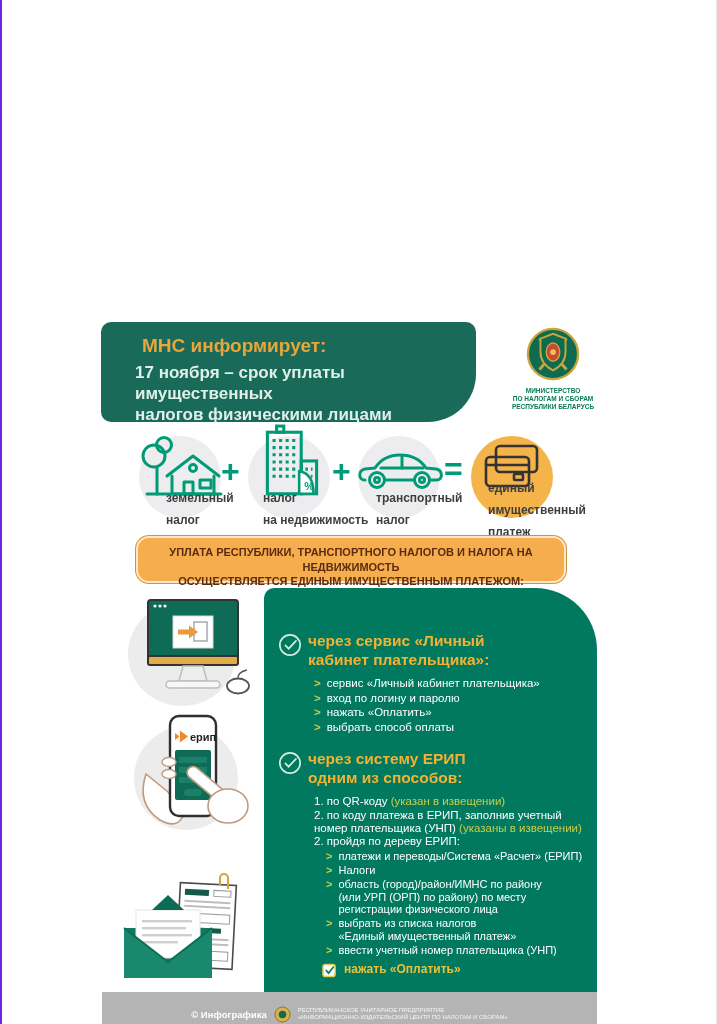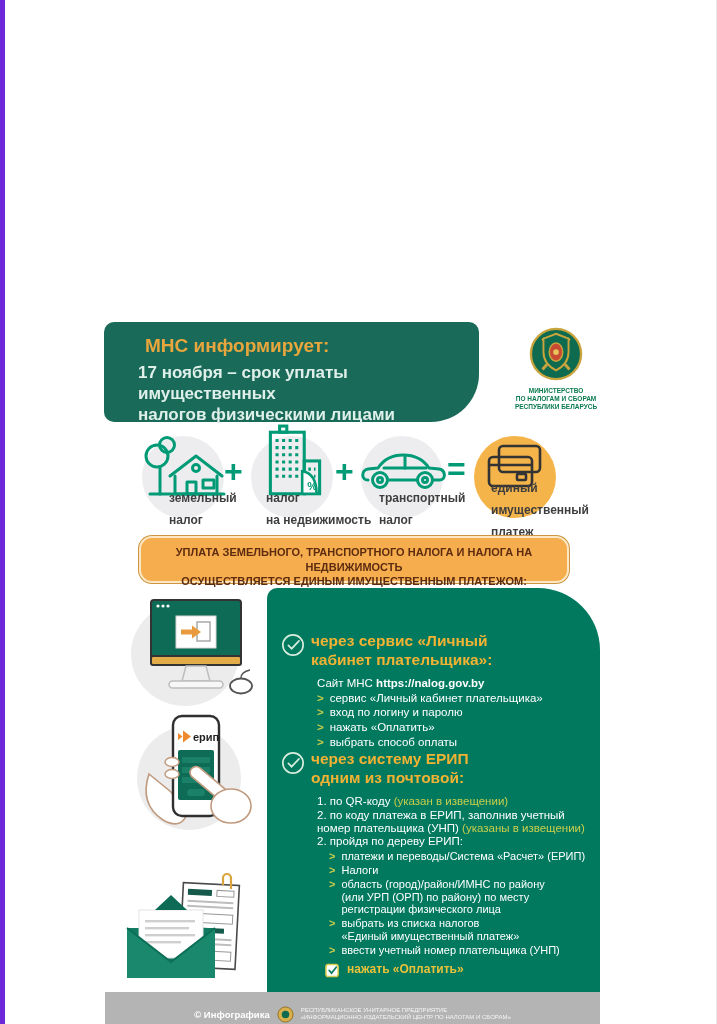--- a/index.html
+++ b/index.html
@@ -1,19 +1,19 @@
 <!DOCTYPE html>
 <html><head>
 <meta charset="utf-8">
 <style>
   * { margin:0; padding:0; box-sizing:border-box; }
   html,body { background:#fff; }
   body { font-family:"Liberation Sans","DejaVu Sans",sans-serif; }
   .page { position:relative; width:717px; height:1024px; background:#FFFFFF;
-          border-left:5px solid #6d28d9; border-right:1px solid #E9E9E9; overflow:hidden;padding-left:31px; }
+          border-left:2px solid #6d28d9; border-right:1px solid #E9E9E9; overflow:hidden;padding-left:31px; }
 
   
   .header-box { position:absolute; left:99px; top:322px; width:375px; height:100px;
                 background:#1A6A59; border-radius:10px 10px 48px 10px; }
   .header-title { position:absolute; left:41px; top:13px; font-size:19px; font-weight:bold; color:#E9A63C; }
   .header-subtitle { position:absolute; left:34px; top:40px; font-size:17px; font-weight:bold;
                      color:#DFF0EA; line-height:21px; white-space:pre-line; }
   .ministry { position:absolute; left:486px; top:327px; width:130px; text-align:center; }
   .ministry svg { width:54px; height:54px; }
   .ministry-name { margin-top:2px; font-size:6.5px; line-height:8px; font-weight:bold;
@@ -163,38 +163,37 @@
   <div class="eq-label l1">земельный
 налог</div>
   <div class="eq-label l2">налог
 на недвижимость</div>
   <div class="eq-label l3">транспортный
 налог</div>
   <div class="eq-label l4">единый
 имущественный
 платеж</div>
 
-  <div class="banner">УПЛАТА ЗЕМЕЛЬНОГО, ТРАНСПОРТНОГО НАЛОГА И НАЛОГА НА НЕДВИЖИМОСТЬ
+  <div class="banner">УПЛАТА РЕСПУБЛИКИ, ТРАНСПОРТНОГО НАЛОГОВ И НАЛОГА НА НЕДВИЖИМОСТЬ
 ОСУЩЕСТВЛЯЕТСЯ ЕДИНЫМ ИМУЩЕСТВЕННЫМ ПЛАТЕЖОМ:</div>
 
   <div class="panel"></div>
 
   <div class="sec s1">
     <div class="sec-head">
       <svg class="check-ic" viewBox="0 0 26 26">
         <g stroke="#D9EEDF" stroke-width="1.8" fill="none" stroke-linecap="round">
           <circle cx="13" cy="13" r="11"></circle>
             <path d="M8 13.5 l3.5 3.5 L19.5 8.5"></path>
         </g>
       </svg>
       <div class="sec-title">через сервис «Личный
 кабинет плательщика»:</div>
     </div>
     <div class="sec-body">
-      <div class="site"><span>Сайт МНС </span><b>https://nalog.gov.by</b></div>
       <div class="li">
           <span class="chev">&gt;</span>
           <span class="li-text">сервис «Личный кабинет плательщика»</span>
         </div>
       <div class="li">
           <span class="chev">&gt;</span>
           <span class="li-text">вход по логину и паролю</span>
         </div>
       <div class="li">
           <span class="chev">&gt;</span>
@@ -209,21 +208,21 @@
 
   <div class="sec s2">
     <div class="sec-head">
       <svg class="check-ic" viewBox="0 0 26 26">
         <g stroke="#D9EEDF" stroke-width="1.8" fill="none" stroke-linecap="round">
           <circle cx="13" cy="13" r="11"></circle>
             <path d="M8 13.5 l3.5 3.5 L19.5 8.5"></path>
         </g>
       </svg>
       <div class="sec-title">через систему ЕРИП
-одним из почтовой:</div>
+одним из способов:</div>
     </div>
     <div class="sec-body">
       <div class="num"><span>1. по QR-коду </span><span class="note">(указан в извещении)</span></div>
       <div class="num"><span>2. по коду платежа в ЕРИП, заполнив учетный
 номер плательщика (УНП) </span><span class="note">(указаны в извещении)</span></div>
       <div class="num"><span>2. пройдя по дереву ЕРИП:</span></div>
       <div class="tree">
         <div class="li">
             <span class="chev">&gt;</span>
             <span class="li-text">платежи и переводы/Система «Расчет» (ЕРИП)</span>

